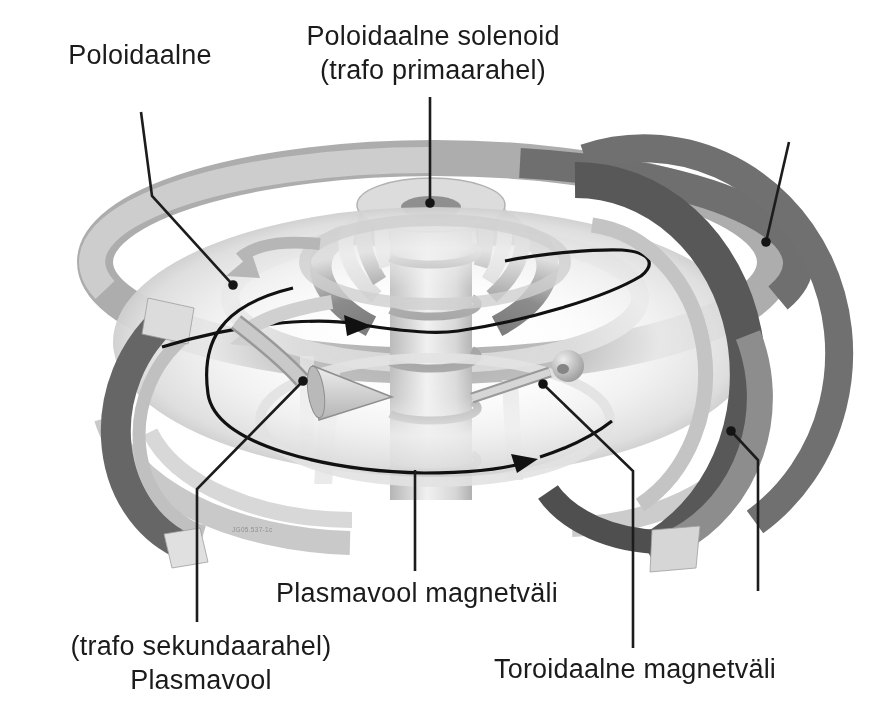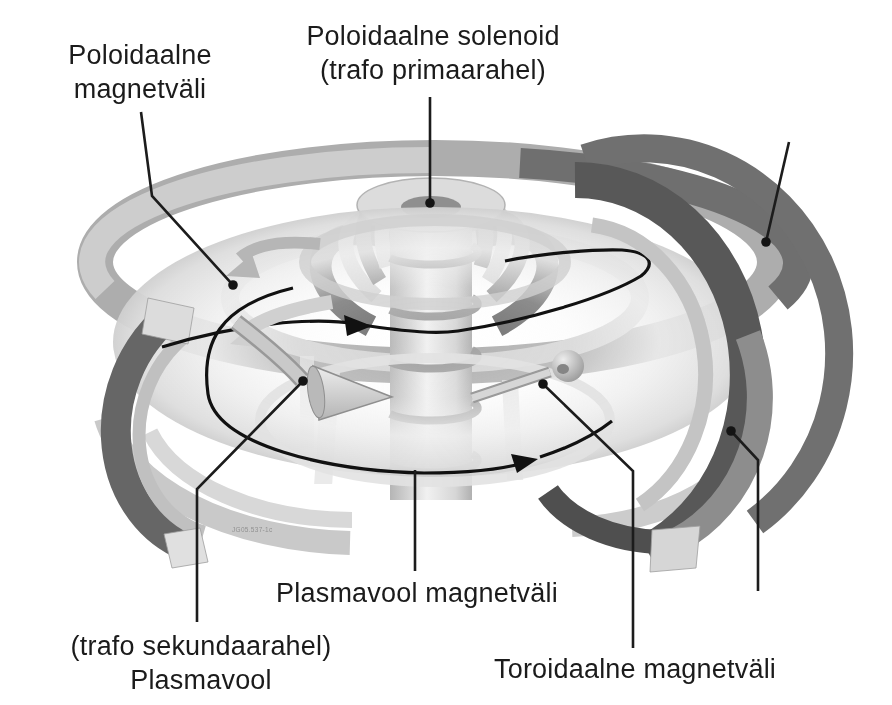--- a/index.html
+++ b/index.html
@@ -160,21 +160,20 @@
     <circle cx="303" cy="381" r="4.8"></circle>
     <circle cx="543" cy="384" r="4.8"></circle>
     <circle cx="731" cy="431" r="4.8"></circle>
   </g>
 
   <text x="232" y="532" font-size="6.5" fill="#909090" letter-spacing="0.3">JG05.537-1c</text>
 </svg>
 
 <div class="lbl" style="left:140px;top:38px">
   <span>Poloidaalne</span>
-  <span>magnetväli</span>
 </div>
 
 <div class="lbl" style="left:433px;top:19px">
   <span>Poloidaalne solenoid</span>
   <span>(trafo primaarahel)</span>
 </div>
 
 <div class="lbl" style="left:762px;top:68px">
 </div>
 

